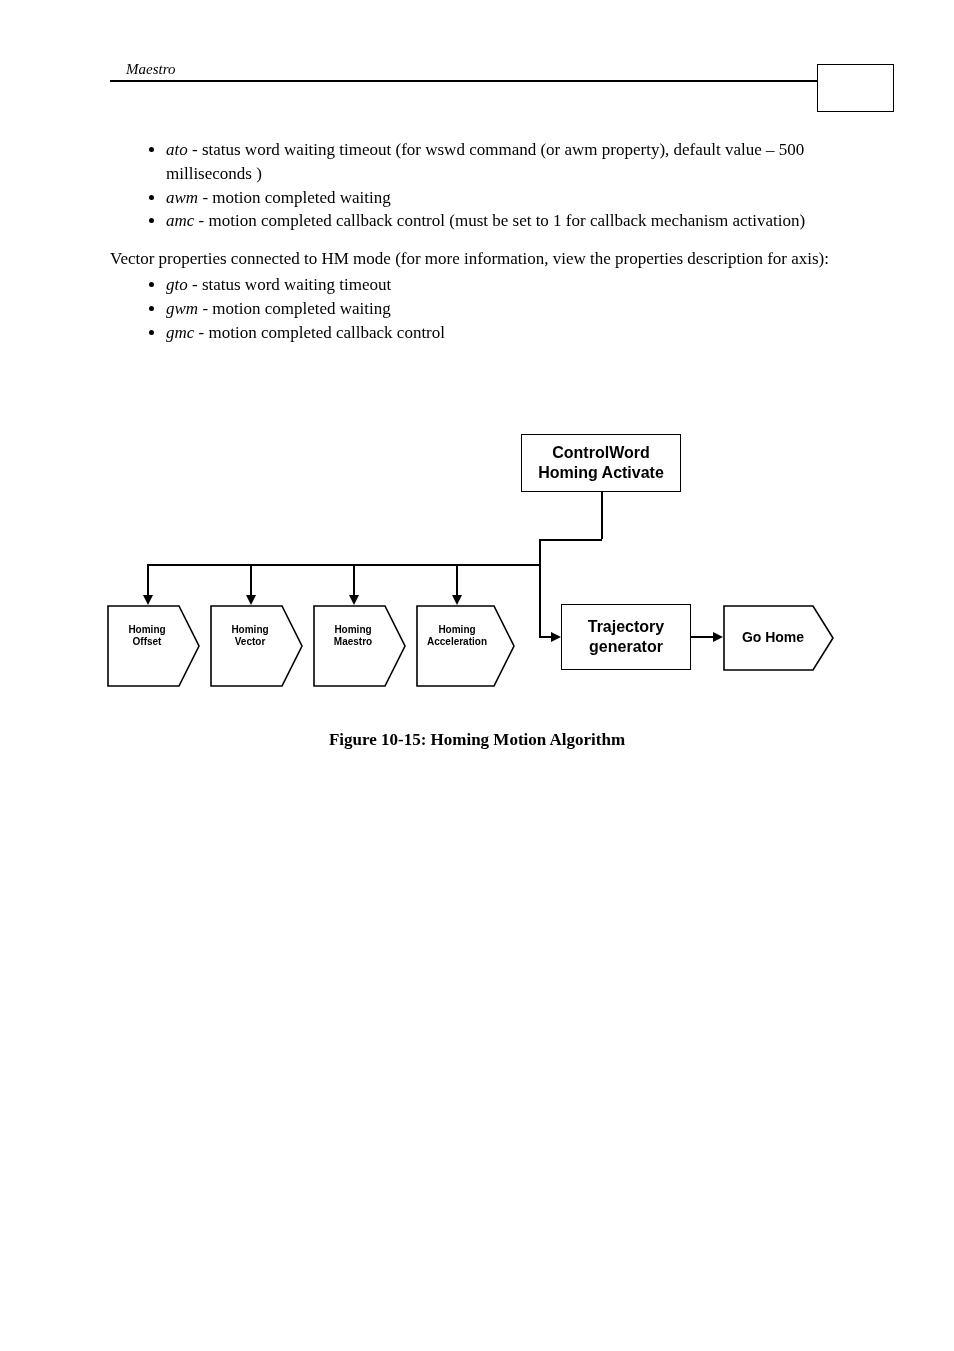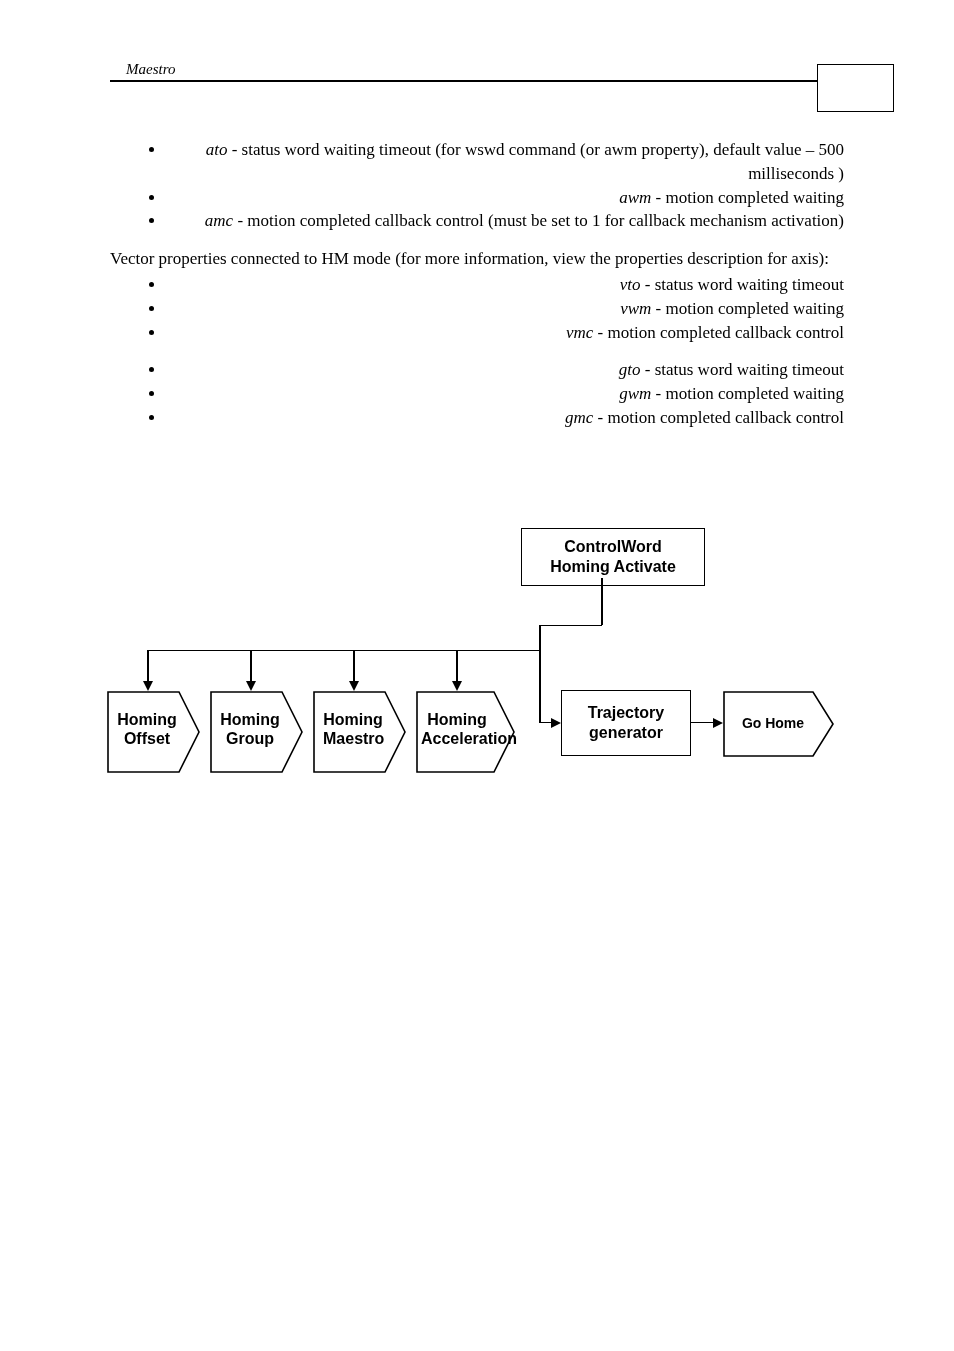--- a/index.html
+++ b/index.html
@@ -34,21 +34,20 @@
     height: 46px;
     border: 1.5px solid #000;
     background: #fff;
   }
   .bullet-list {
     margin: 0 0 14px 0;
     padding-left: 56px;
     list-style: disc;
     font-size: 17px;
     line-height: 1.4;
-    text-align: right;
   }
   .bullet-list li {
     margin: 0;
     padding-left: 0;
   }
   .para {
     margin: 0 0 2px 0;
     font-size: 17px;
     line-height: 1.4;
   }
@@ -81,21 +80,21 @@
     box-sizing: border-box;
   }
   .box.large { font-size: 16px; }
   .arrow-pentagon {
     position: absolute;
   }
   .arrow-label {
     position: absolute;
     font-family: Arial, Helvetica, sans-serif;
     font-weight: bold;
-    font-size: 16px;
+    font-size: 10px;
     text-align: center;
     line-height: 1.2;
     width: 60px;
   }
   .conn-line {
     position: absolute;
     background: #000;
   }
   .arrow-head-down {
     position: absolute;
@@ -121,35 +120,30 @@
   </div>
   <div class="corner-box"></div>
 
   <ul class="bullet-list">
     <li><em>ato</em><span> - status word waiting timeout (for wswd command (or awm property), default value – 500 milliseconds )</span></li>
     <li><em>awm</em><span> - motion completed waiting</span></li>
     <li><em>amc</em><span> - motion completed callback control (must be set to 1 for callback mechanism activation)</span></li>
   </ul>
 
   <p class="para">Vector properties connected to HM mode (for more information, view the properties description for axis):</p>
-  <ul class="bullet-list">
-    <li><em>vto</em><span> - status word waiting timeout</span></li>
-    <li><em>vwm</em><span> - motion completed waiting</span></li>
-    <li><em>vmc</em><span> - motion completed callback control</span></li>
-  </ul>
 
   <ul class="bullet-list">
     <li><em>gto</em><span> - status word waiting timeout</span></li>
     <li><em>gwm</em><span> - motion completed waiting</span></li>
     <li><em>gmc</em><span> - motion completed callback control</span></li>
   </ul>
 
   <div class="diagram">
 
-    <div class="box large" style="left:404px; top:8px; width:184px; height:58px;">
+    <div class="box large" style="left:404px; top:0px; width:160px; height:58px;">
       <div><span>ControlWord</span><br><span>Homing Activate</span></div>
     </div>
 
     <div class="conn-line" style="left:30px; top:130px; width:393px; height:1.6px;"></div>
 
     <div class="conn-line" style="left:484px; top:58px; width:1.6px; height:47px;"></div>
 
     <div class="conn-line" style="left:422px; top:105px; width:63px; height:1.6px;"></div>
 
     <div class="conn-line" style="left:422px; top:105px; width:1.6px; height:26px;"></div>
@@ -172,21 +166,21 @@
       <polygon points="1,1 72,1 92,41 72,81 1,81" fill="#fff" stroke="#000" stroke-width="1.6"></polygon>
     </svg>
     <div class="arrow-label" style="left:0px; top:190px;">
       <span>Homing</span><br><span>Offset</span>
     </div>
 
     <svg class="arrow-pentagon" style="left:93px; top:171px;" width="94" height="82">
       <polygon points="1,1 72,1 92,41 72,81 1,81" fill="#fff" stroke="#000" stroke-width="1.6"></polygon>
     </svg>
     <div class="arrow-label" style="left:103px; top:190px;">
-      <span>Homing</span><br><span>Group</span>
+      <span>Homing</span><br><span>Vector</span>
     </div>
 
     <svg class="arrow-pentagon" style="left:196px; top:171px;" width="94" height="82">
       <polygon points="1,1 72,1 92,41 72,81 1,81" fill="#fff" stroke="#000" stroke-width="1.6"></polygon>
     </svg>
     <div class="arrow-label" style="left:206px; top:190px;">
       <span>Homing</span><br><span>Maestro</span>
     </div>
 
     <svg class="arrow-pentagon" style="left:299px; top:171px;" width="100" height="82">
@@ -205,13 +199,14 @@
 
     <svg class="arrow-pentagon" style="left:606px; top:171px;" width="112" height="67">
       <polygon points="1,1 90,1 110,33 90,65 1,65" fill="#fff" stroke="#000" stroke-width="1.6"></polygon>
     </svg>
     <div class="arrow-label" style="left:616px; top:195px; width:80px; font-size:14px;">
       <span>Go Home</span>
     </div>
 
   </div>
 
+  <div class="fig-caption">Figure 10-15: Homing Motion Algorithm</div>
 </div>
 
 </body></html>

